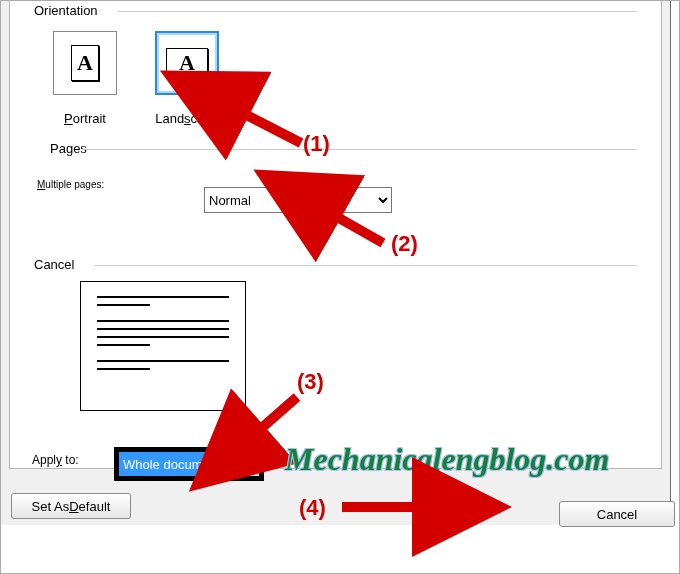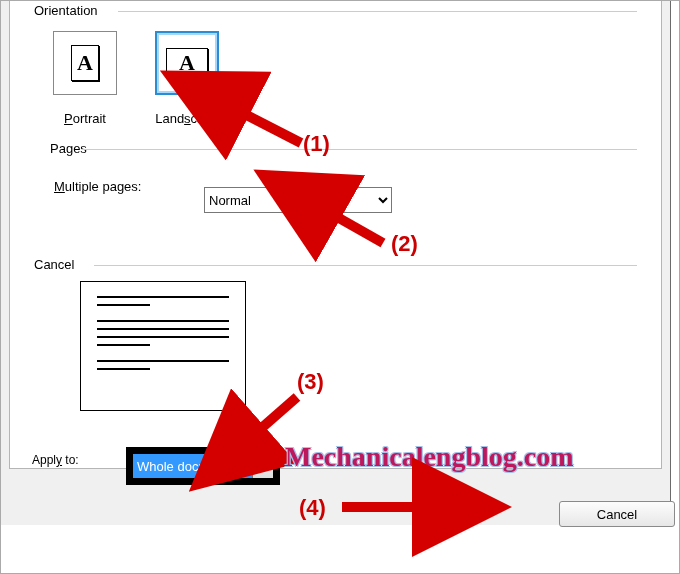--- a/index.html
+++ b/index.html
@@ -16,46 +16,46 @@
   .orient-box{width:64px;height:64px;border:1px solid #888;background:#fff;display:flex;align-items:center;justify-content:center;box-sizing:border-box}
   .orient-box.sel{border:2px solid #2a8dd4;box-shadow:0 0 0 2px #a6d8ff inset}
   .orient-page{background:#fff;border:1px solid #000;box-shadow:1px 1px 0 #000;display:flex;align-items:center;justify-content:center;font-family:"Times New Roman",serif;font-weight:bold;font-size:22px}
   .orient-page.portrait{width:26px;height:34px}
   .orient-page.landscape{width:40px;height:28px}
   .orient-cap{margin-top:16px;font-size:13px}
   .ul{text-decoration:underline}
   
   .pages-label{left:38px;top:140px}
   .pages-line{left:72px;top:148px;right:24px}
-  .mp-label{position:absolute;left:44px;top:178px;font-size:13px}
+  .mp-label{position:absolute;left:27px;top:178px;font-size:10px}
   .mp-select{position:absolute;left:194px;top:186px;width:188px;height:26px;font-size:13px;border:1px solid #777;background:#fff}
   
   .prev-label{left:22px;top:256px}
   .prev-line{left:84px;top:264px;right:24px}
   .prev-box{position:absolute;left:70px;top:280px;width:166px;height:130px;border:1px solid #000;background:#fff;padding:14px 16px;box-sizing:border-box}
   .prev-box .l{height:2px;background:#000;margin-bottom:6px}
   .prev-box .s{width:40%}
   .prev-box .gap{height:8px;background:transparent}
   
   .apply-label{position:absolute;left:22px;top:452px;font-size:12px}
-  .apply-select{position:absolute;left:116px;top:446px;width:140px;height:24px;font-size:13px;border:7px solid #000000;background:#0f172a}
+  .apply-select{position:absolute;left:104px;top:446px;width:140px;height:24px;font-size:13px;border:5px solid #000000;background:#0f172a}
   .apply-select-inner{display:flex;align-items:stretch;height:100%}
   .apply-val{flex:1;background:#3399ff;color:#fff;padding:2px 4px;font-size:13px;display:flex;align-items:center}
   .apply-btn{width:20px;background:linear-gradient(#f5f5f5,#ddd);border-left:1px solid #777;display:flex;align-items:center;justify-content:center}
   .tri{width:0;height:0;border-left:4px solid transparent;border-right:4px solid transparent;border-top:5px solid #000}
   
   .btn{position:absolute;height:26px;border:1px solid #8a8a8a;background:linear-gradient(#fdfdfd,#e7e7e7);font-size:13px;border-radius:3px;display:flex;align-items:center;justify-content:center;cursor:pointer;box-sizing:border-box;padding:0 4px}
   .btn.sel{border:1px solid #2a8dd4;box-shadow:0 0 0 1px #7fc3ee inset}
   .btn-default{left:10px;top:492px;width:120px}
   .btn-ok{left:446px;top:492px;width:104px}
   .btn-cancel{left:558px;top:500px;width:116px}
   
   .ann{position:absolute;pointer-events:none}
   .num{position:absolute;font-weight:bold;font-family:Arial,sans-serif;font-size:22px;color:#cc0000}
-  .watermark{position:absolute;font-family:Georgia,"Times New Roman",serif;font-weight:bold;font-size:28px;color:#be185d;text-shadow:1px 1px 0 #a8c1e8,-1px -1px 0 #a8c1e8,1px -1px 0 #a8c1e8,-1px 1px 0 #a8c1e8}
+  .watermark{position:absolute;font-family:Georgia,"Times New Roman",serif;font-weight:bold;font-style:italic;font-size:32px;color:#15803d;text-shadow:1px 1px 0 #a8c1e8,-1px -1px 0 #a8c1e8,1px -1px 0 #a8c1e8,-1px 1px 0 #a8c1e8}
   svg.arrow{position:absolute;overflow:visible}
   select.native{appearance:auto;-webkit-appearance:auto}
 </style>
 </head>
 <body>
 
 <div class="stage">
   <div class="dialog">
     <div class="content">
 
@@ -102,20 +102,21 @@
       <div class="apply-select">
         <div class="apply-select-inner">
           <div class="apply-val">Whole document</div>
           <div class="apply-btn">
               <div class="tri"></div>
             </div>
         </div>
       </div>
     </div>
 
+    <div class="btn btn-default">Set As <span class="ul">D</span>efault</div>
     <div class="btn btn-cancel">Cancel</div>
   </div>
 
   <div class="ann" style="left:0;top:0;width:680px;height:574px">
 
     <svg class="arrow" style="left:218px;top:96px" width="90" height="60">
       <defs>
           <marker id="ah1" markerWidth="10" markerHeight="10" refX="2" refY="5" orient="auto">
             <path d="M0,0 L10,5 L0,10 Z" fill="#d40000"></path>
           </marker>

